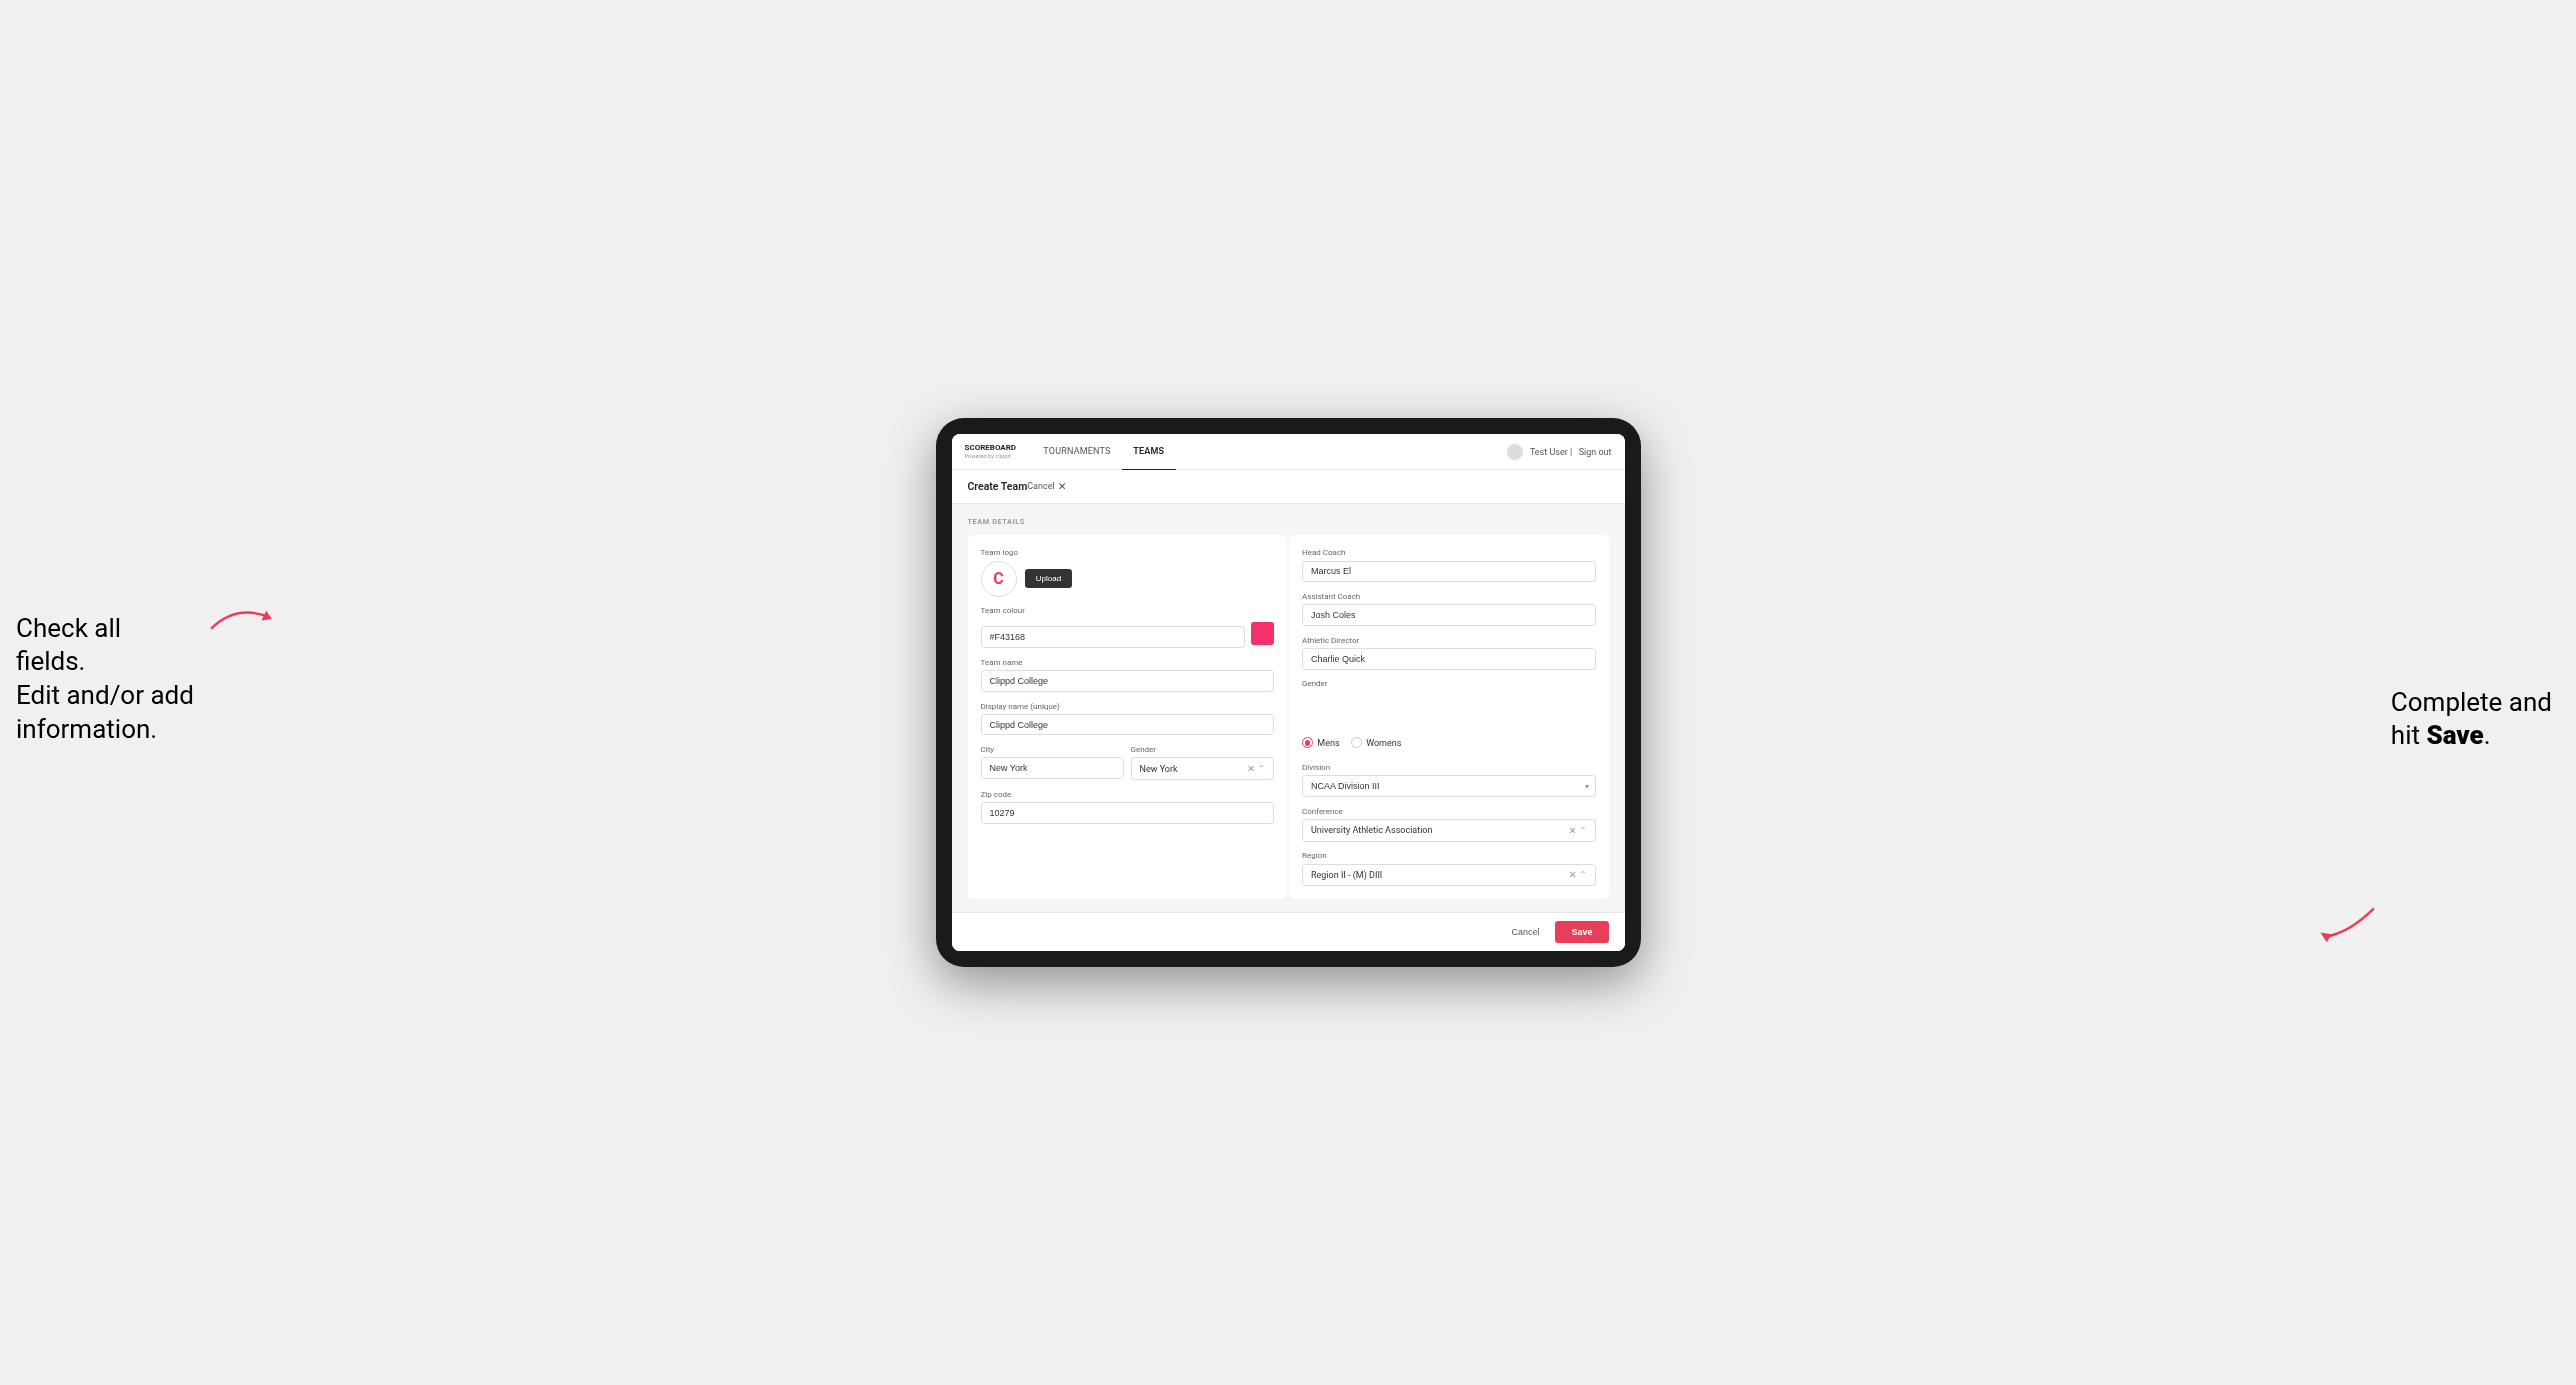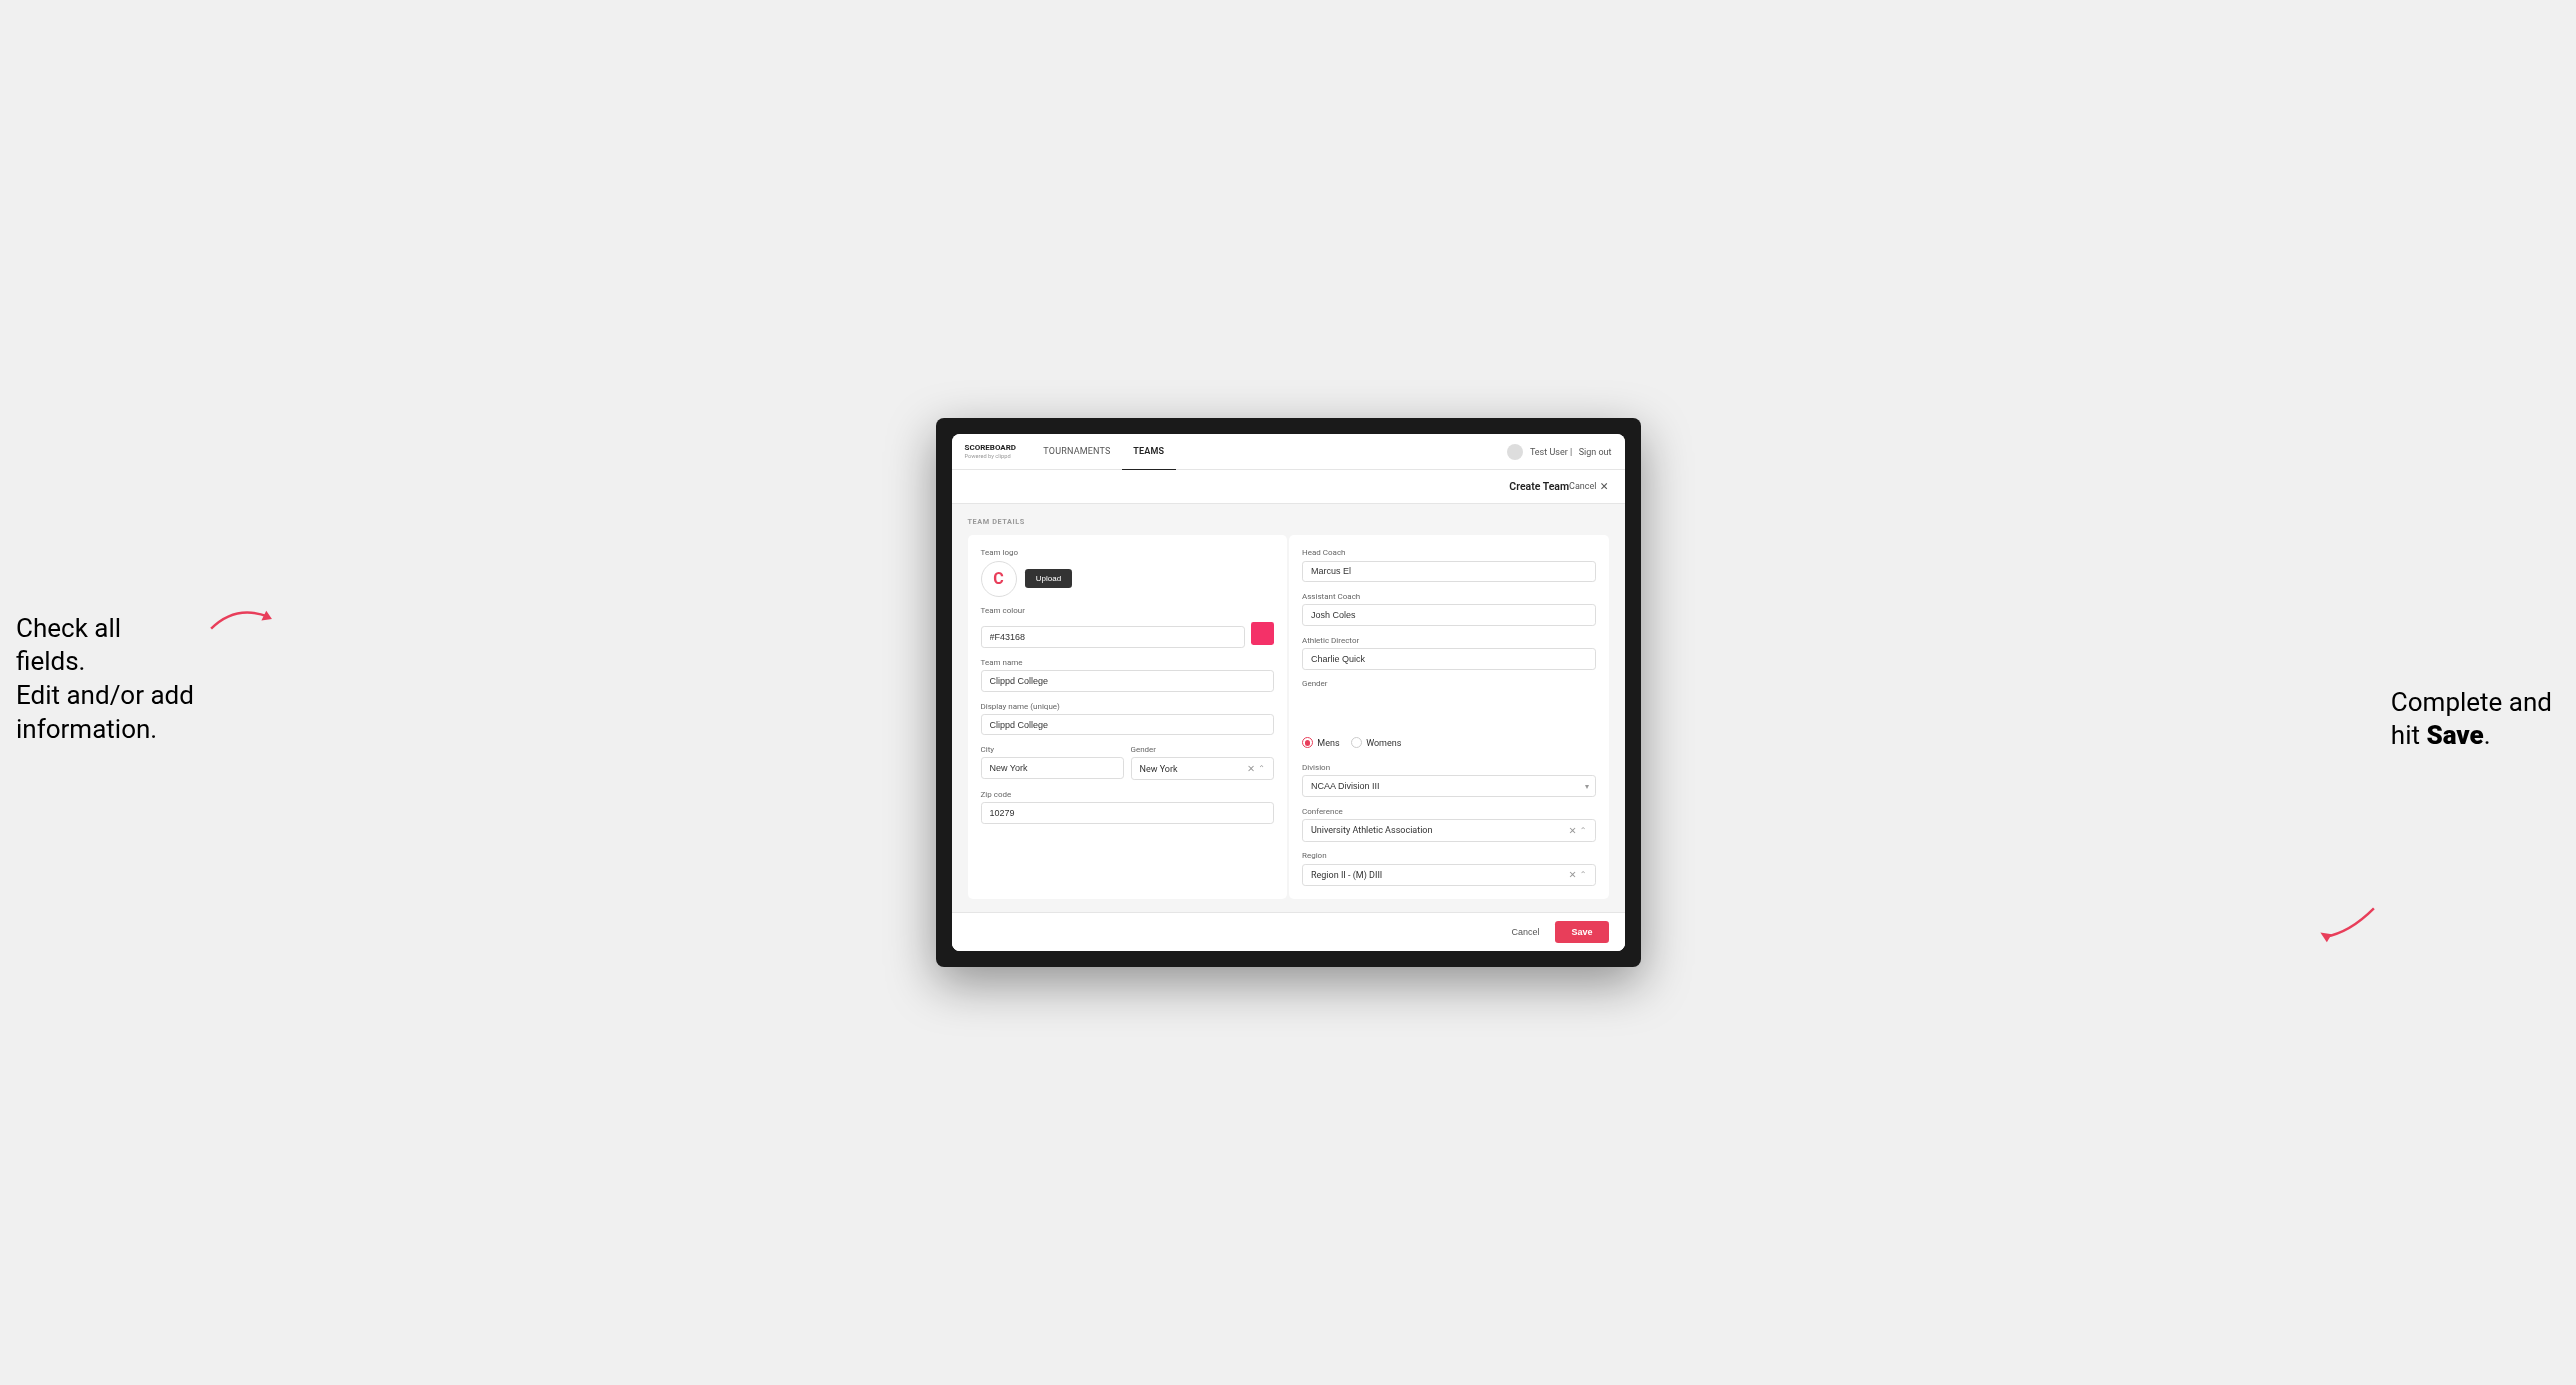--- a/index.html
+++ b/index.html
@@ -35,21 +35,21 @@
       max-width: 227px;
     }
 
     .annotation-right strong {
       font-weight: 900;
     }
 
     .tablet-wrapper {
       width: 705px;
       background: #1a1a1a;
-      border-radius: 8px;
+      border-radius: 28px;
       padding: 16px;
       box-shadow: 0 16px 49px rgba(0,0,0,0.4);
       position: relative;
     }
 
     .tablet-screen {
       background: #fff;
       border-radius: 8px;
       overflow: hidden;
     }
@@ -128,21 +128,21 @@
       background: #f5f5f5;
       min-height: 405px;
       padding: 0;
     }
 
     
     .modal-header {
       background: #fff;
       padding: 9.7px 16px;
       display: flex;
-      justify-content: flex-end;
+      justify-content: flex-start;
       align-items: center;
       border-bottom: 0.8px solid #e5e5e5;
     }
 
     .modal-title {
       font-size: 10.5px;
       font-weight: 600;
       color: #222;
     }
 

